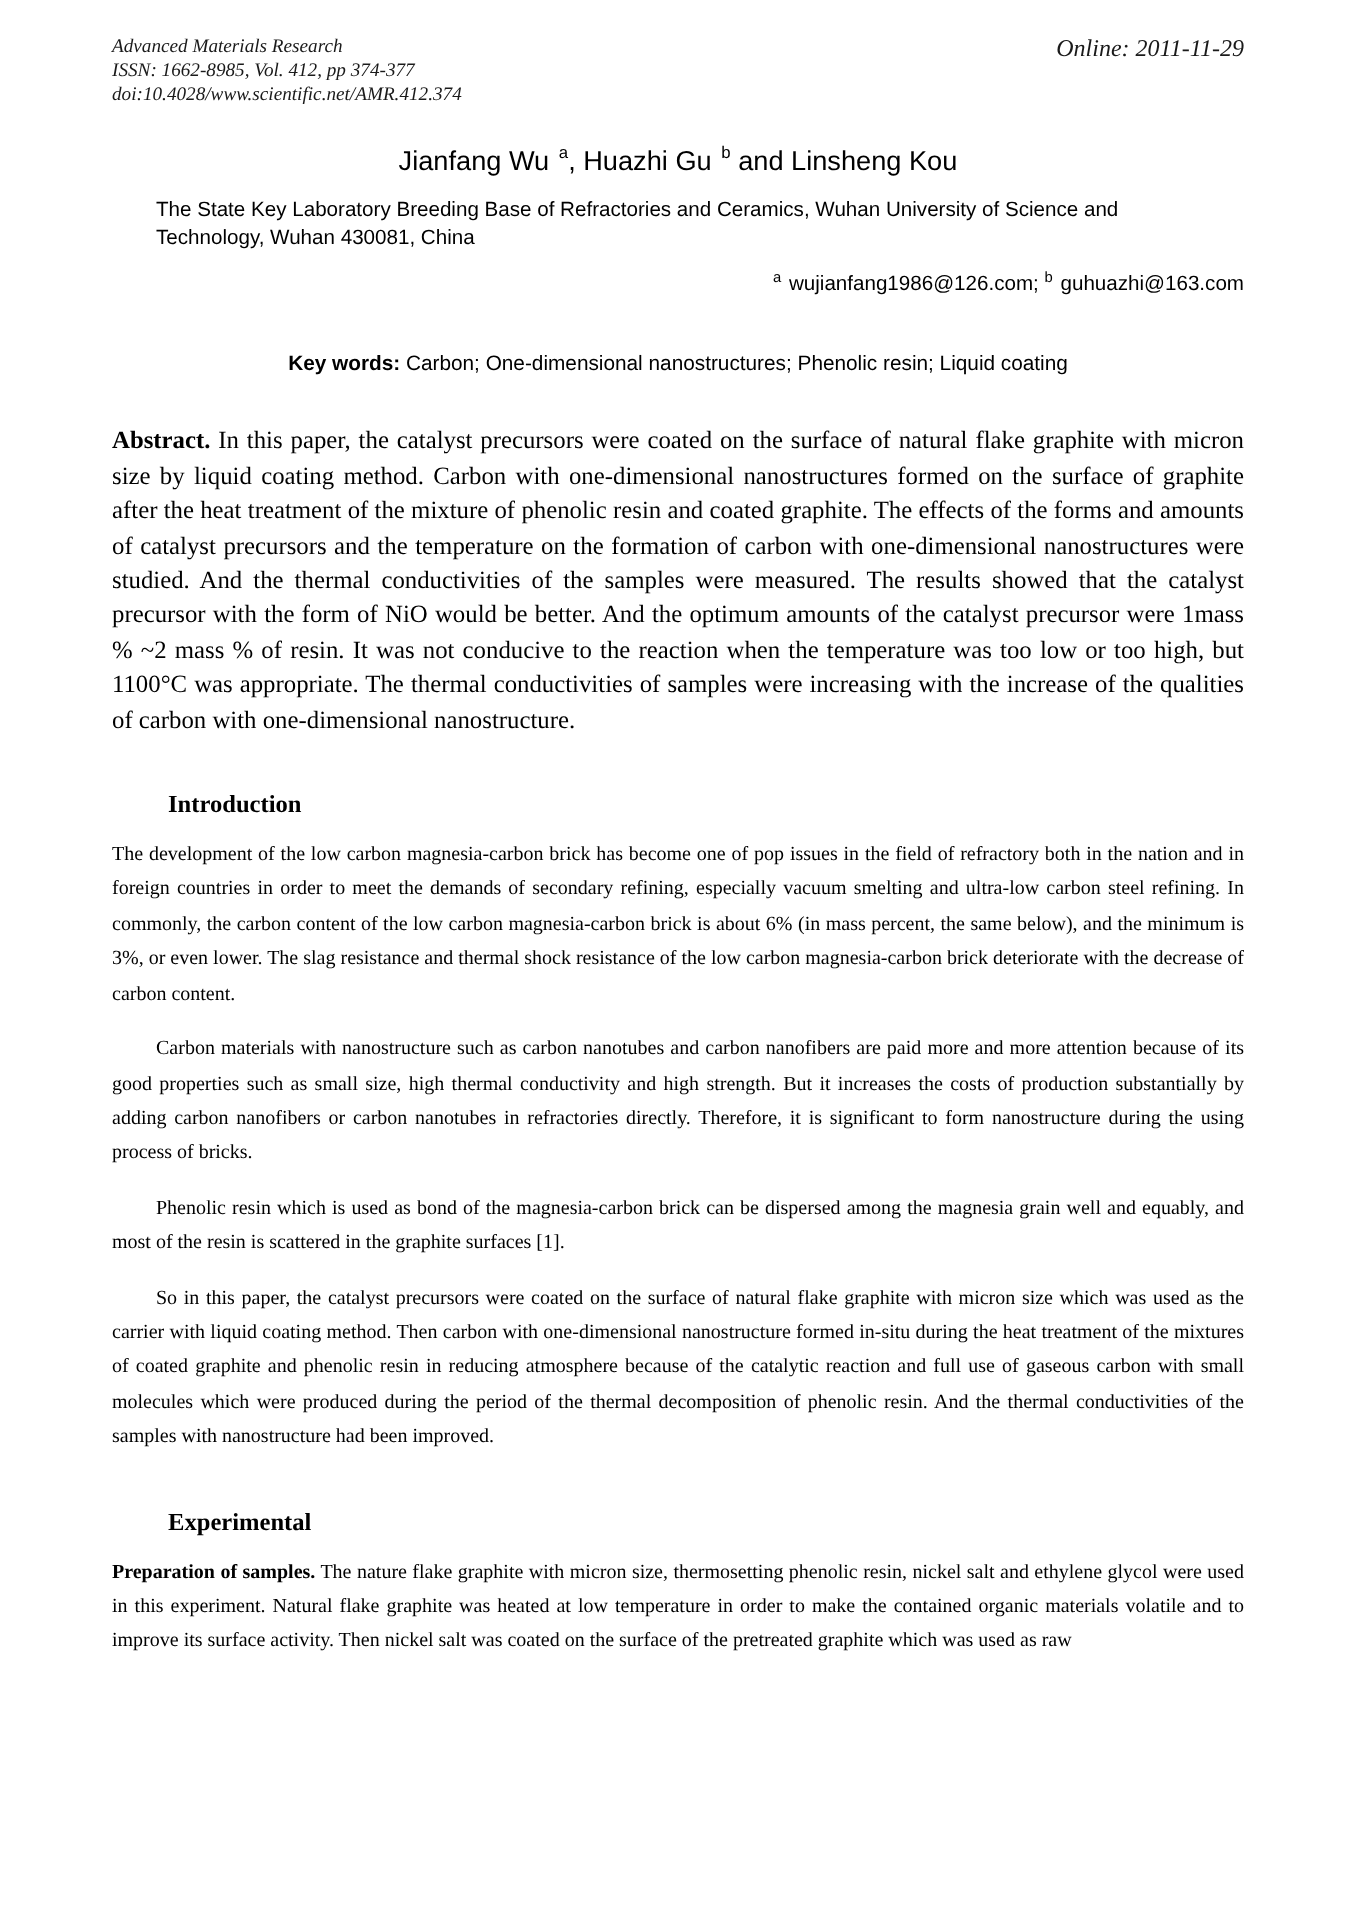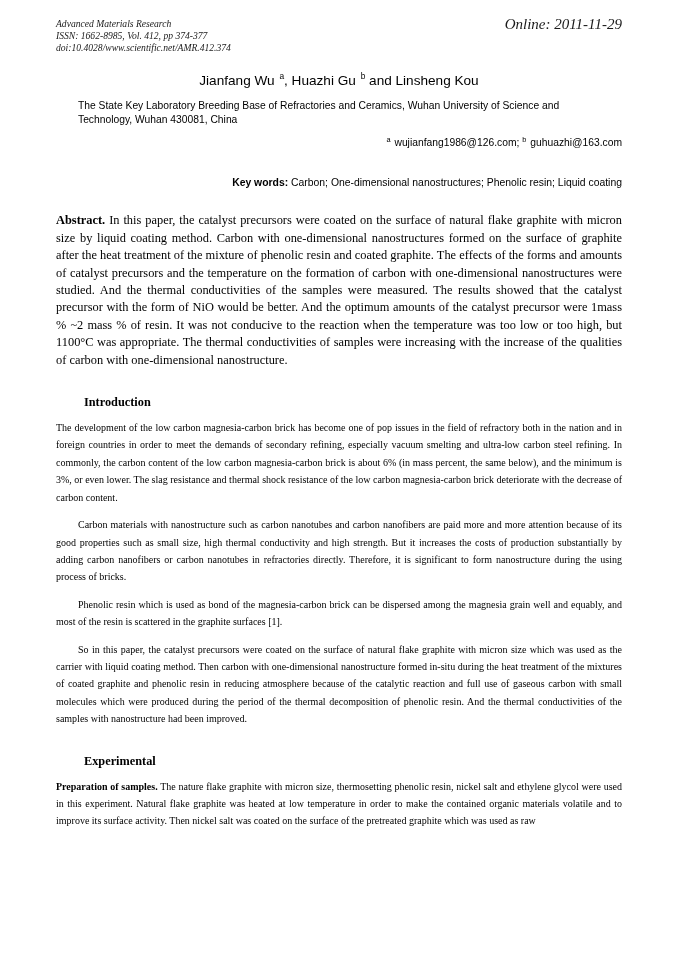--- a/index.html
+++ b/index.html
@@ -36,21 +36,21 @@
     font-style: italic;
     font-size: 9.6px;
     line-height: 12.2px;
     color: #1a1a1a;
   }
   .journal-header .online {
     position: absolute;
     right: 0;
     top: 0;
     font-style: italic;
-    font-size: 15px;
+    font-size: 12px;
     white-space: nowrap;
   }
   .journal-header .jline {
     display: block;
     white-space: nowrap;
   }
 
   
   .paper-title {
     margin-top: 29px;
@@ -99,21 +99,21 @@
     line-height: 0;
     padding-right: 1px;
   }
 
   
   .keywords {
     margin-top: 26px;
     font-family: "Liberation Sans", sans-serif;
     font-size: 10.4px;
     line-height: 14px;
-    text-align: right;
+    text-align: center;
   }
   .keywords .kw-label {
     font-weight: bold;
   }
 
   
   .abstract {
     margin-top: 22px;
     font-size: 12.4px;
     line-height: 17.4px;

